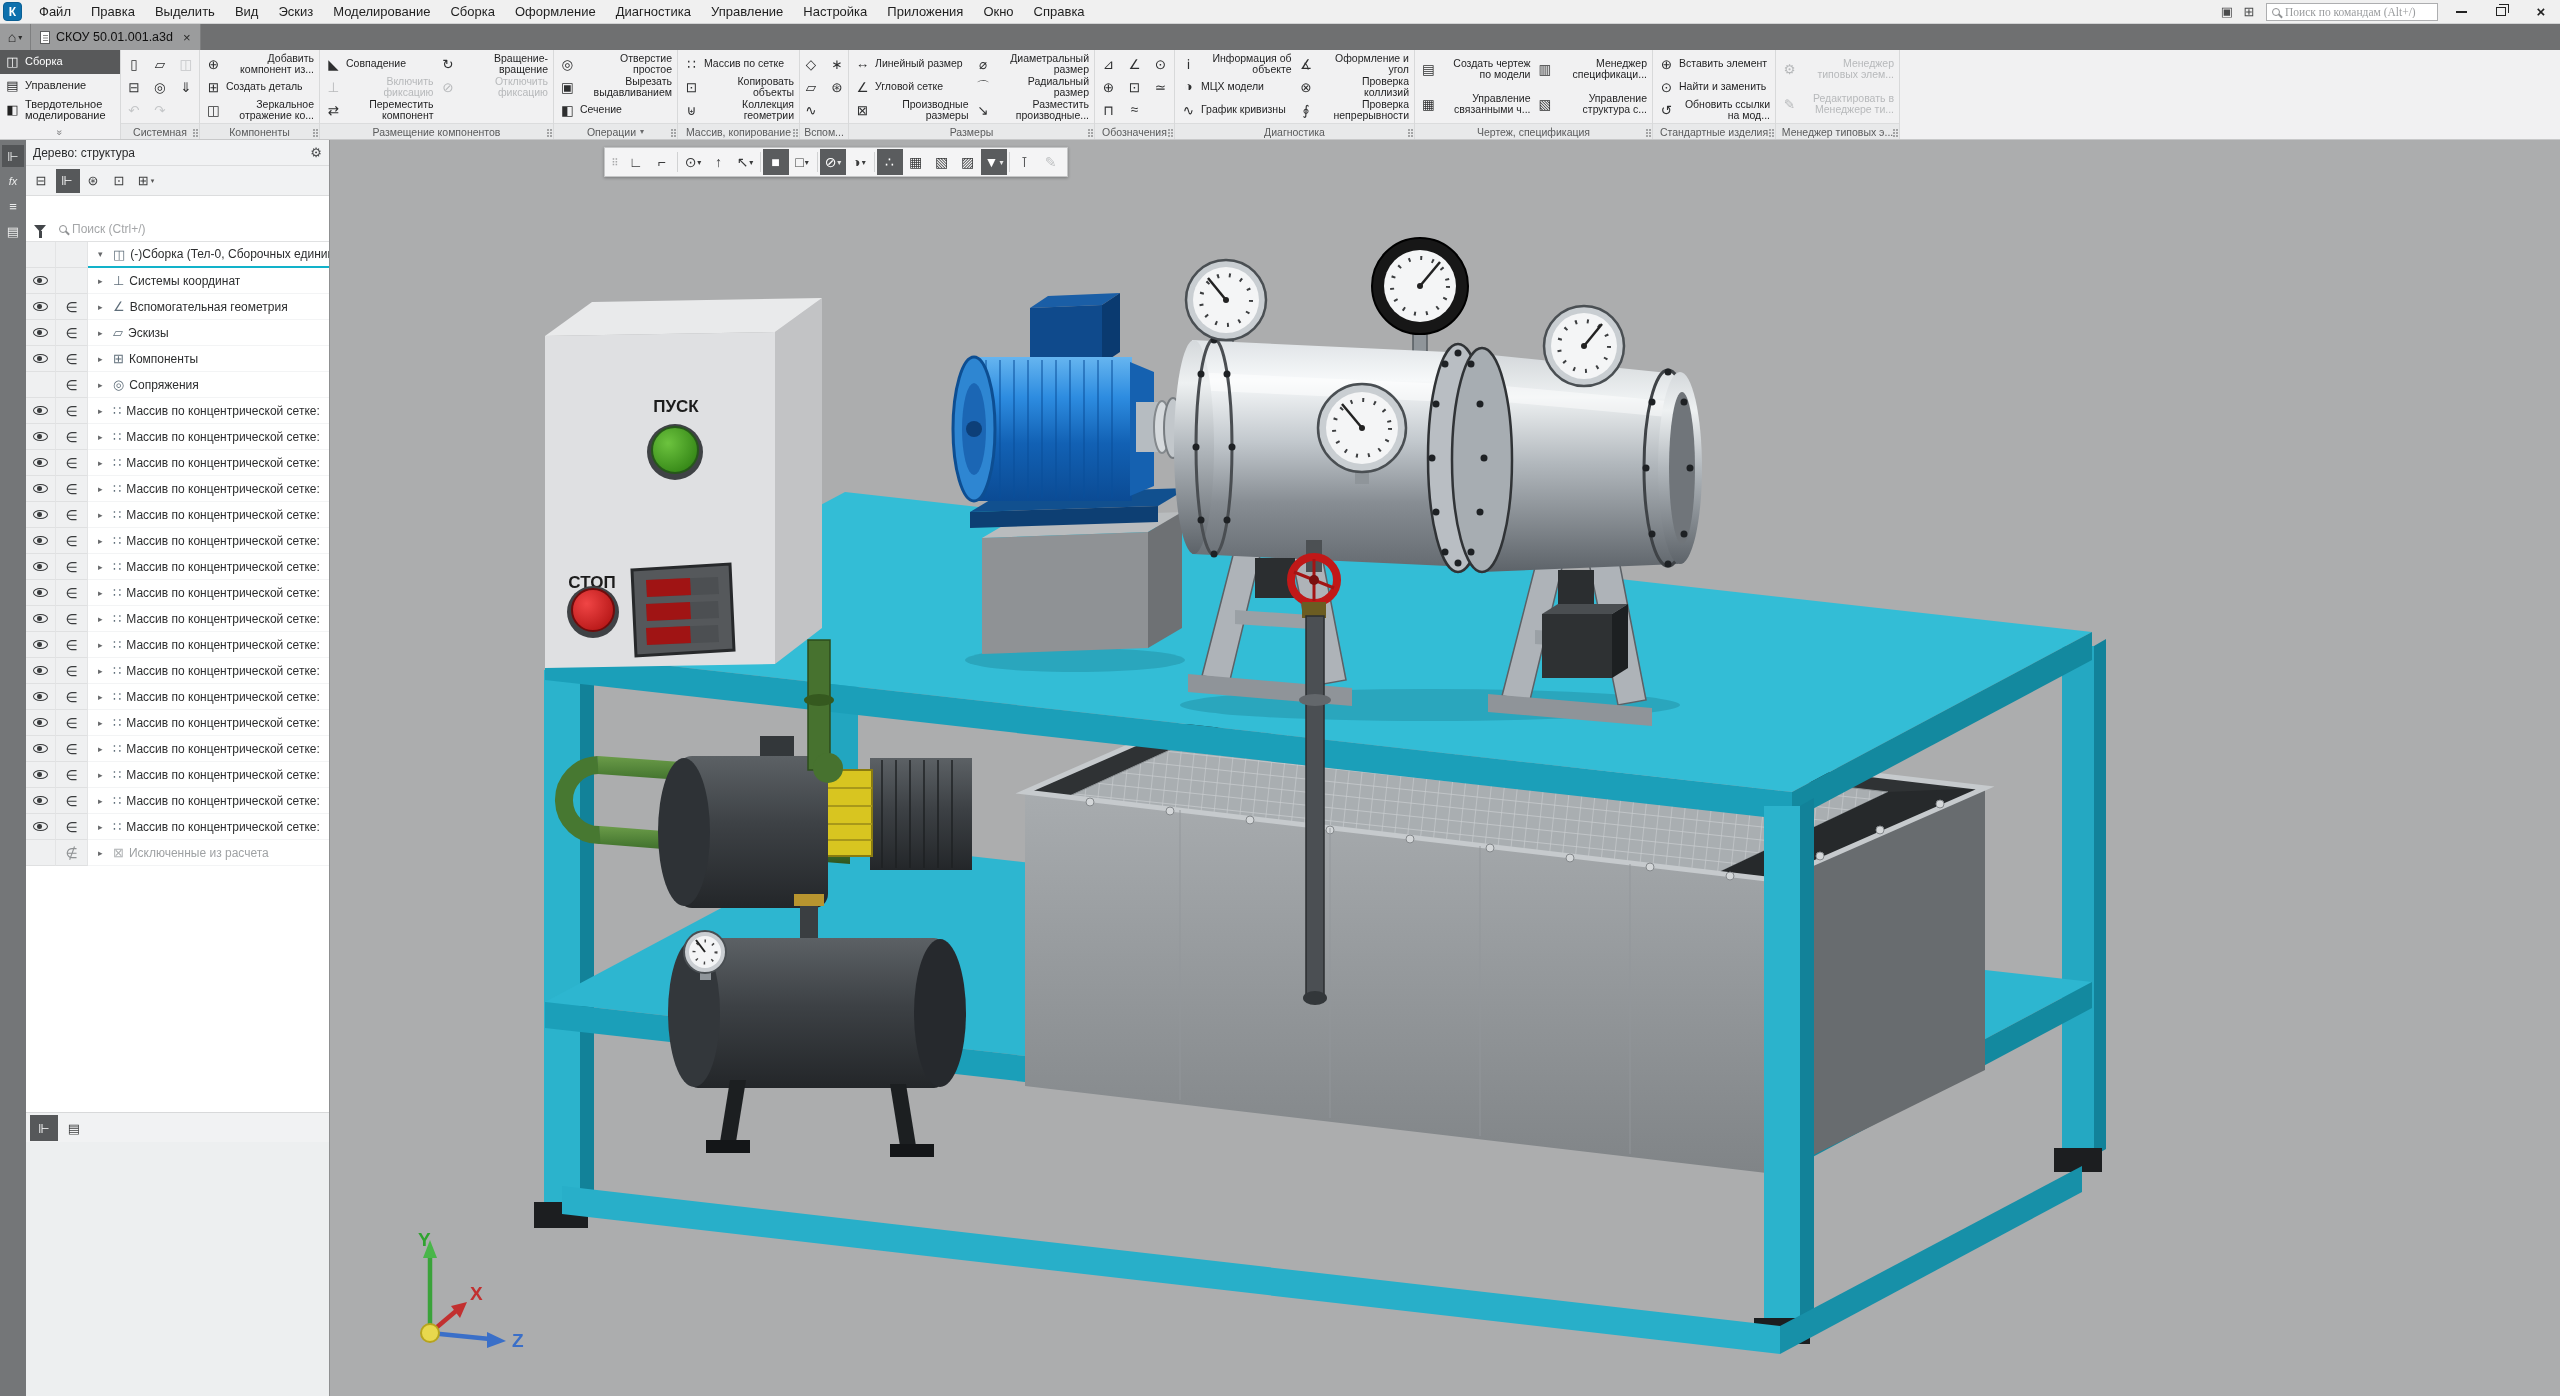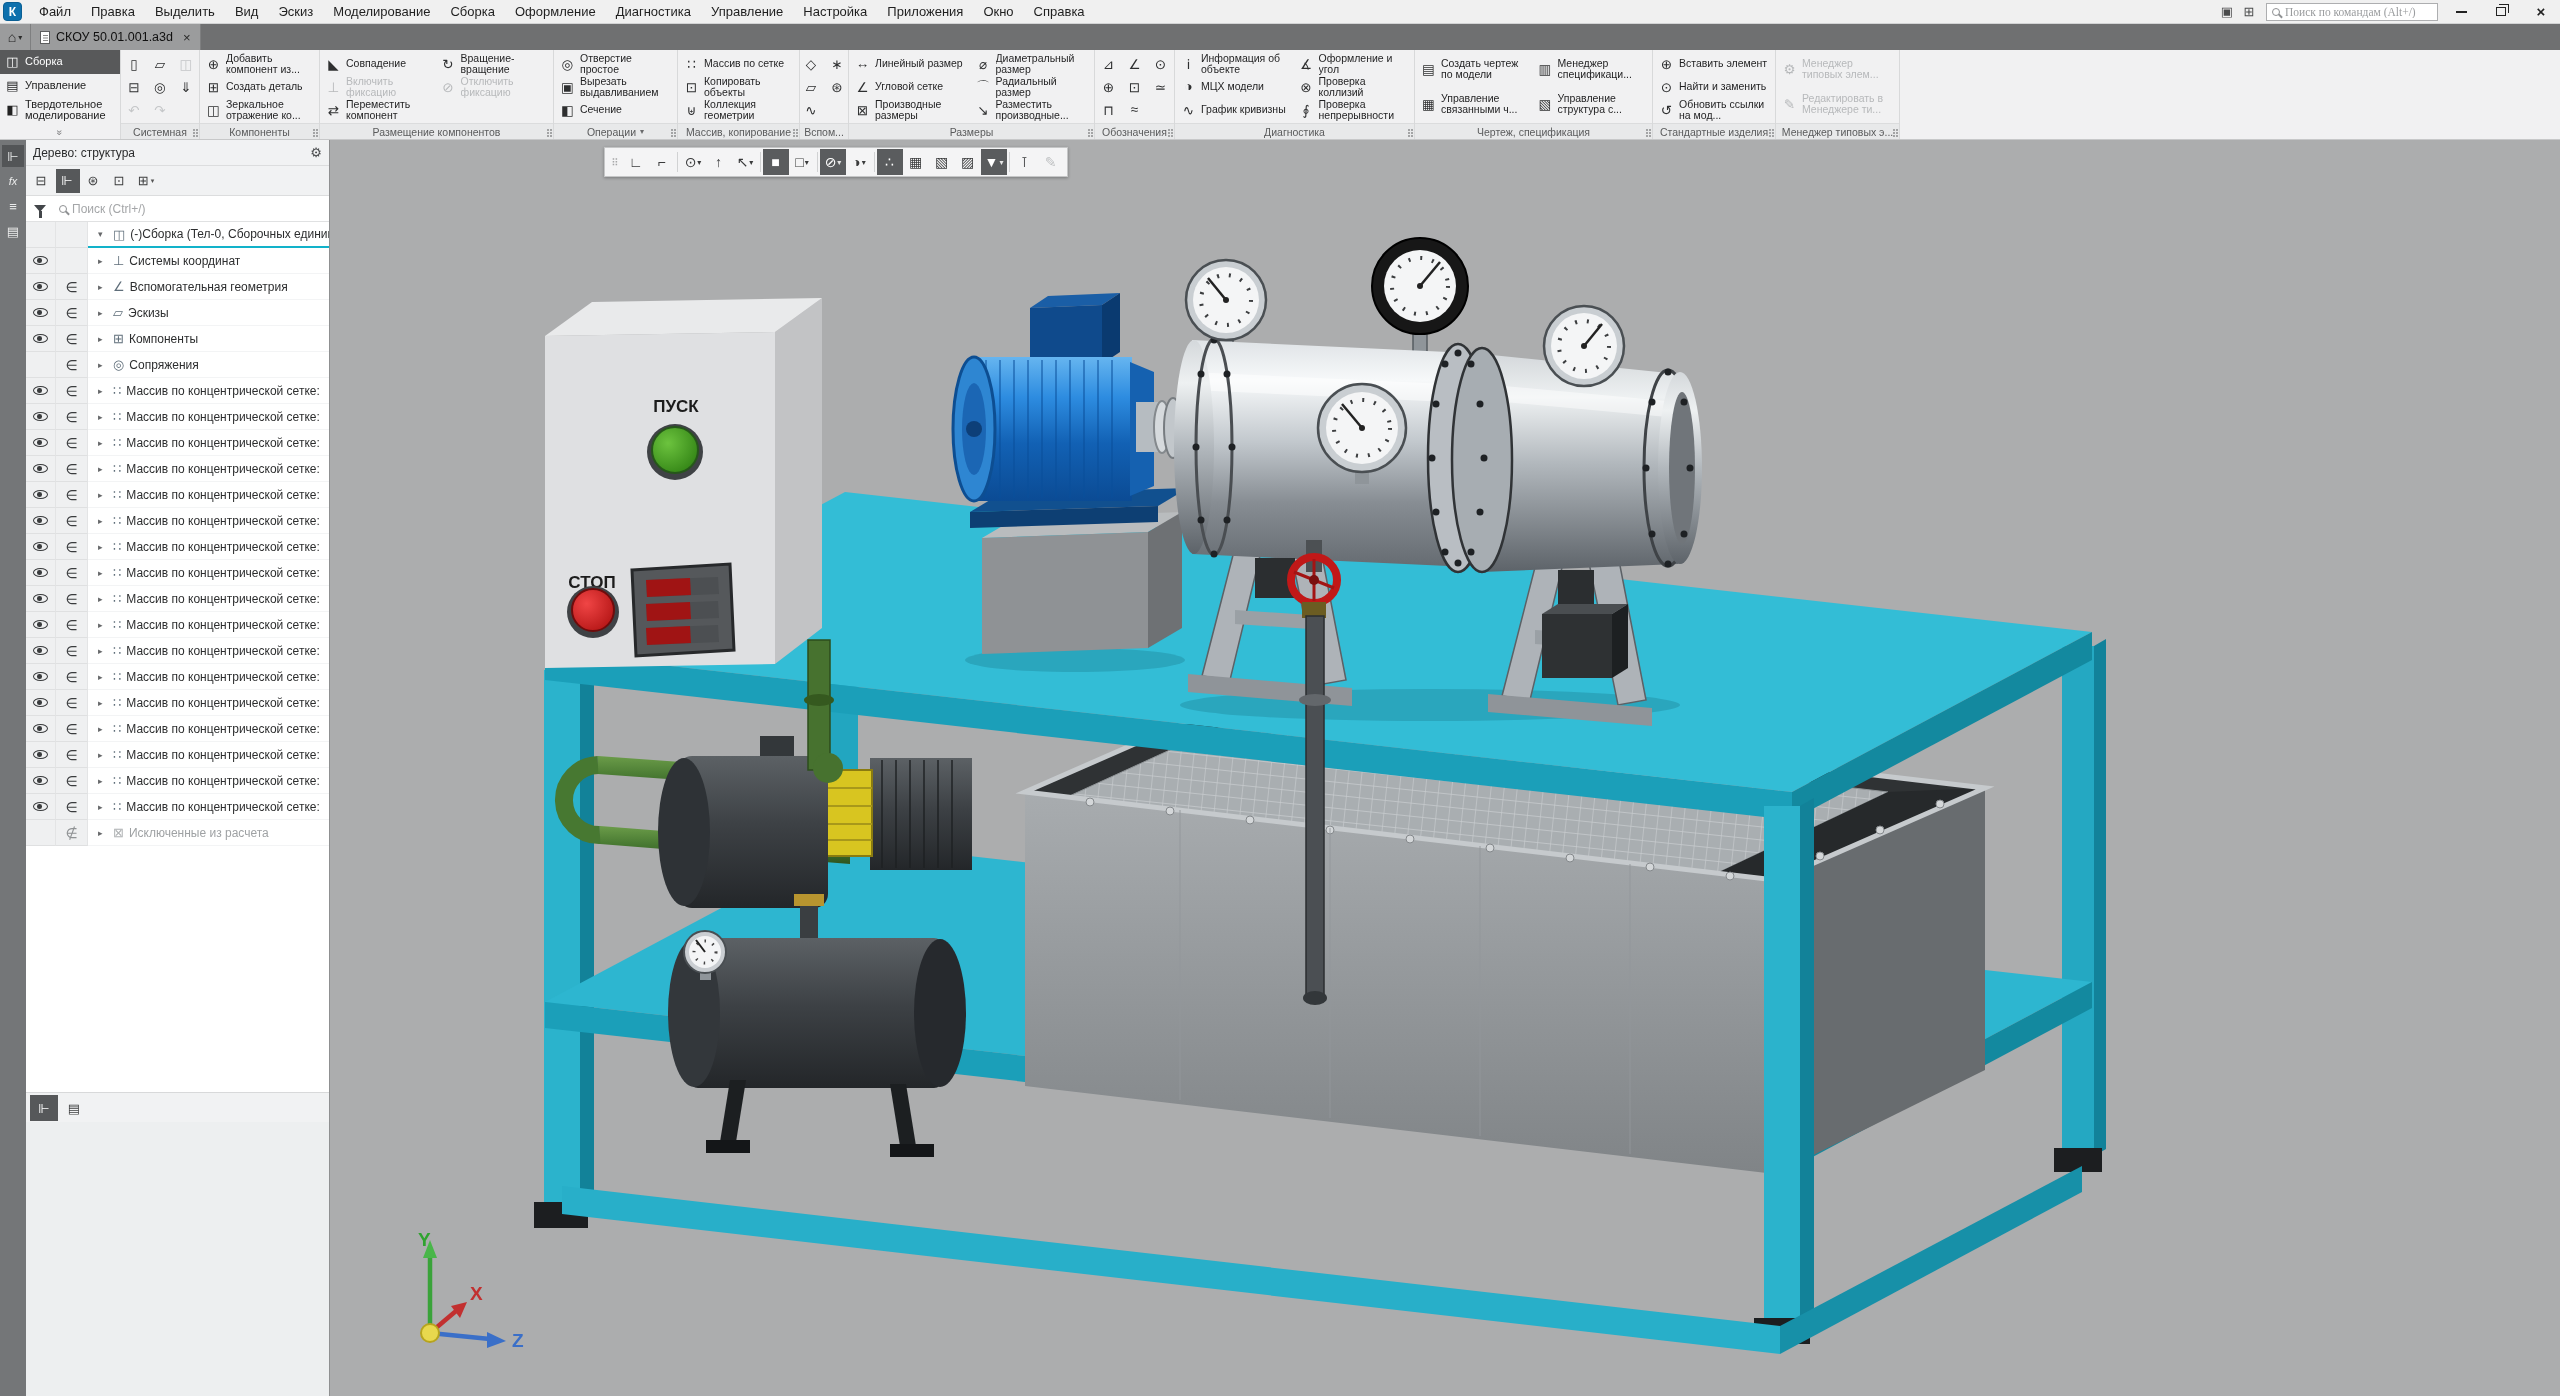--- a/index.html
+++ b/index.html
@@ -60,21 +60,21 @@
   .rgroup .items.icons { grid-auto-columns:min-content; justify-content:center; column-gap:4px;
     align-items:center; justify-items:center; }
   .glabel { height:16px; background:#e8e9ea; border-top:1px solid #dbdcdd; font-size:10.5px;
     color:#5a5b5c; display:flex; align-items:center; justify-content:center; gap:4px; position:relative; }
   .glabel .gdd { font-size:8px; color:#6a6b6c; }
   .grip { position:absolute; right:4px; top:5px; width:2px; height:2px; background:#a3a4a5;
     box-shadow:0 3px 0 #a3a4a5, 0 6px 0 #a3a4a5, 3px 0 0 #a3a4a5, 3px 3px 0 #a3a4a5, 3px 6px 0 #a3a4a5; }
   .ritem { display:flex; align-items:center; gap:4px; padding:0 2px; overflow:hidden; }
   .ricon { width:17px; flex:none; text-align:center; font-size:13.5px; color:#2e2f30; }
   .rlabel { font-size:10.5px; line-height:11px; color:#1f1f20; overflow:hidden;
-    display:-webkit-box; -webkit-line-clamp:2; -webkit-box-orient:vertical; }
+    display:-webkit-box;text-align:right; -webkit-line-clamp:2; -webkit-box-orient:vertical; }
   .ritem.disabled .ricon, .ritem.disabled .rlabel { color:#b7b9bb; }
   .gicon { width:22px; height:20px; display:flex; align-items:center; justify-content:center;
     font-size:13.5px; color:#2e2f30; }
   .gicon.disabled { color:#c4c6c8; }
 
   
   .main { display:flex; height:1256px; }
   .strip { width:26px; flex:none; background:#747678; display:flex; flex-direction:column;
     align-items:center; padding-top:5px; gap:3px; }
   .sbtn { width:22px; height:22px; display:flex; align-items:center; justify-content:center;
@@ -87,21 +87,21 @@
   .tp-header { height:26px; flex:none; background:#f1f2f3; border-bottom:1px solid #dcddde;
     display:flex; align-items:center; padding:0 7px; font-size:12px; color:#2b2c2d; }
   .tp-gear { margin-left:auto; color:#4c4e50; font-size:13px; }
   .tp-toolbar { height:30px; flex:none; background:#f1f2f3; border-bottom:1px solid #dcddde;
     display:flex; align-items:center; gap:2px; padding:0 4px; }
   .ttbtn { min-width:24px; height:24px; display:flex; align-items:center; justify-content:center;
     gap:2px; color:#3b3c3d; font-size:13px; }
   .ttbtn.active { background:#56585a; color:#fff; }
   .ttbtn .tdd { font-size:7px; color:#555; }
   .tp-search { height:26px; flex:none; display:flex; align-items:center; background:#fff;
-    border-bottom:1px solid #e0e1e2; }
+    border-bottom:1px solid #e0e1e2;margin-top:20px; }
   .funnel-btn { width:28px; height:100%; display:flex; align-items:center; justify-content:center; }
   .funnel { width:0; height:0; border-left:6px solid transparent; border-right:6px solid transparent;
     border-top:7px solid #43464a; position:relative; }
   .funnel::after { content:""; position:absolute; left:-1.5px; top:-1px; width:3px; height:7px; background:#43464a; }
   .tp-search .mag { margin:0 5px; }
   .tp-search input { border:none; outline:none; flex:1; font-size:12px; color:#333;
     font-family:"Liberation Sans",sans-serif; }
   .tp-search input::placeholder { color:#a4a6a8; }
 
   .tree-list { height:624px; flex:none; overflow:hidden; }

